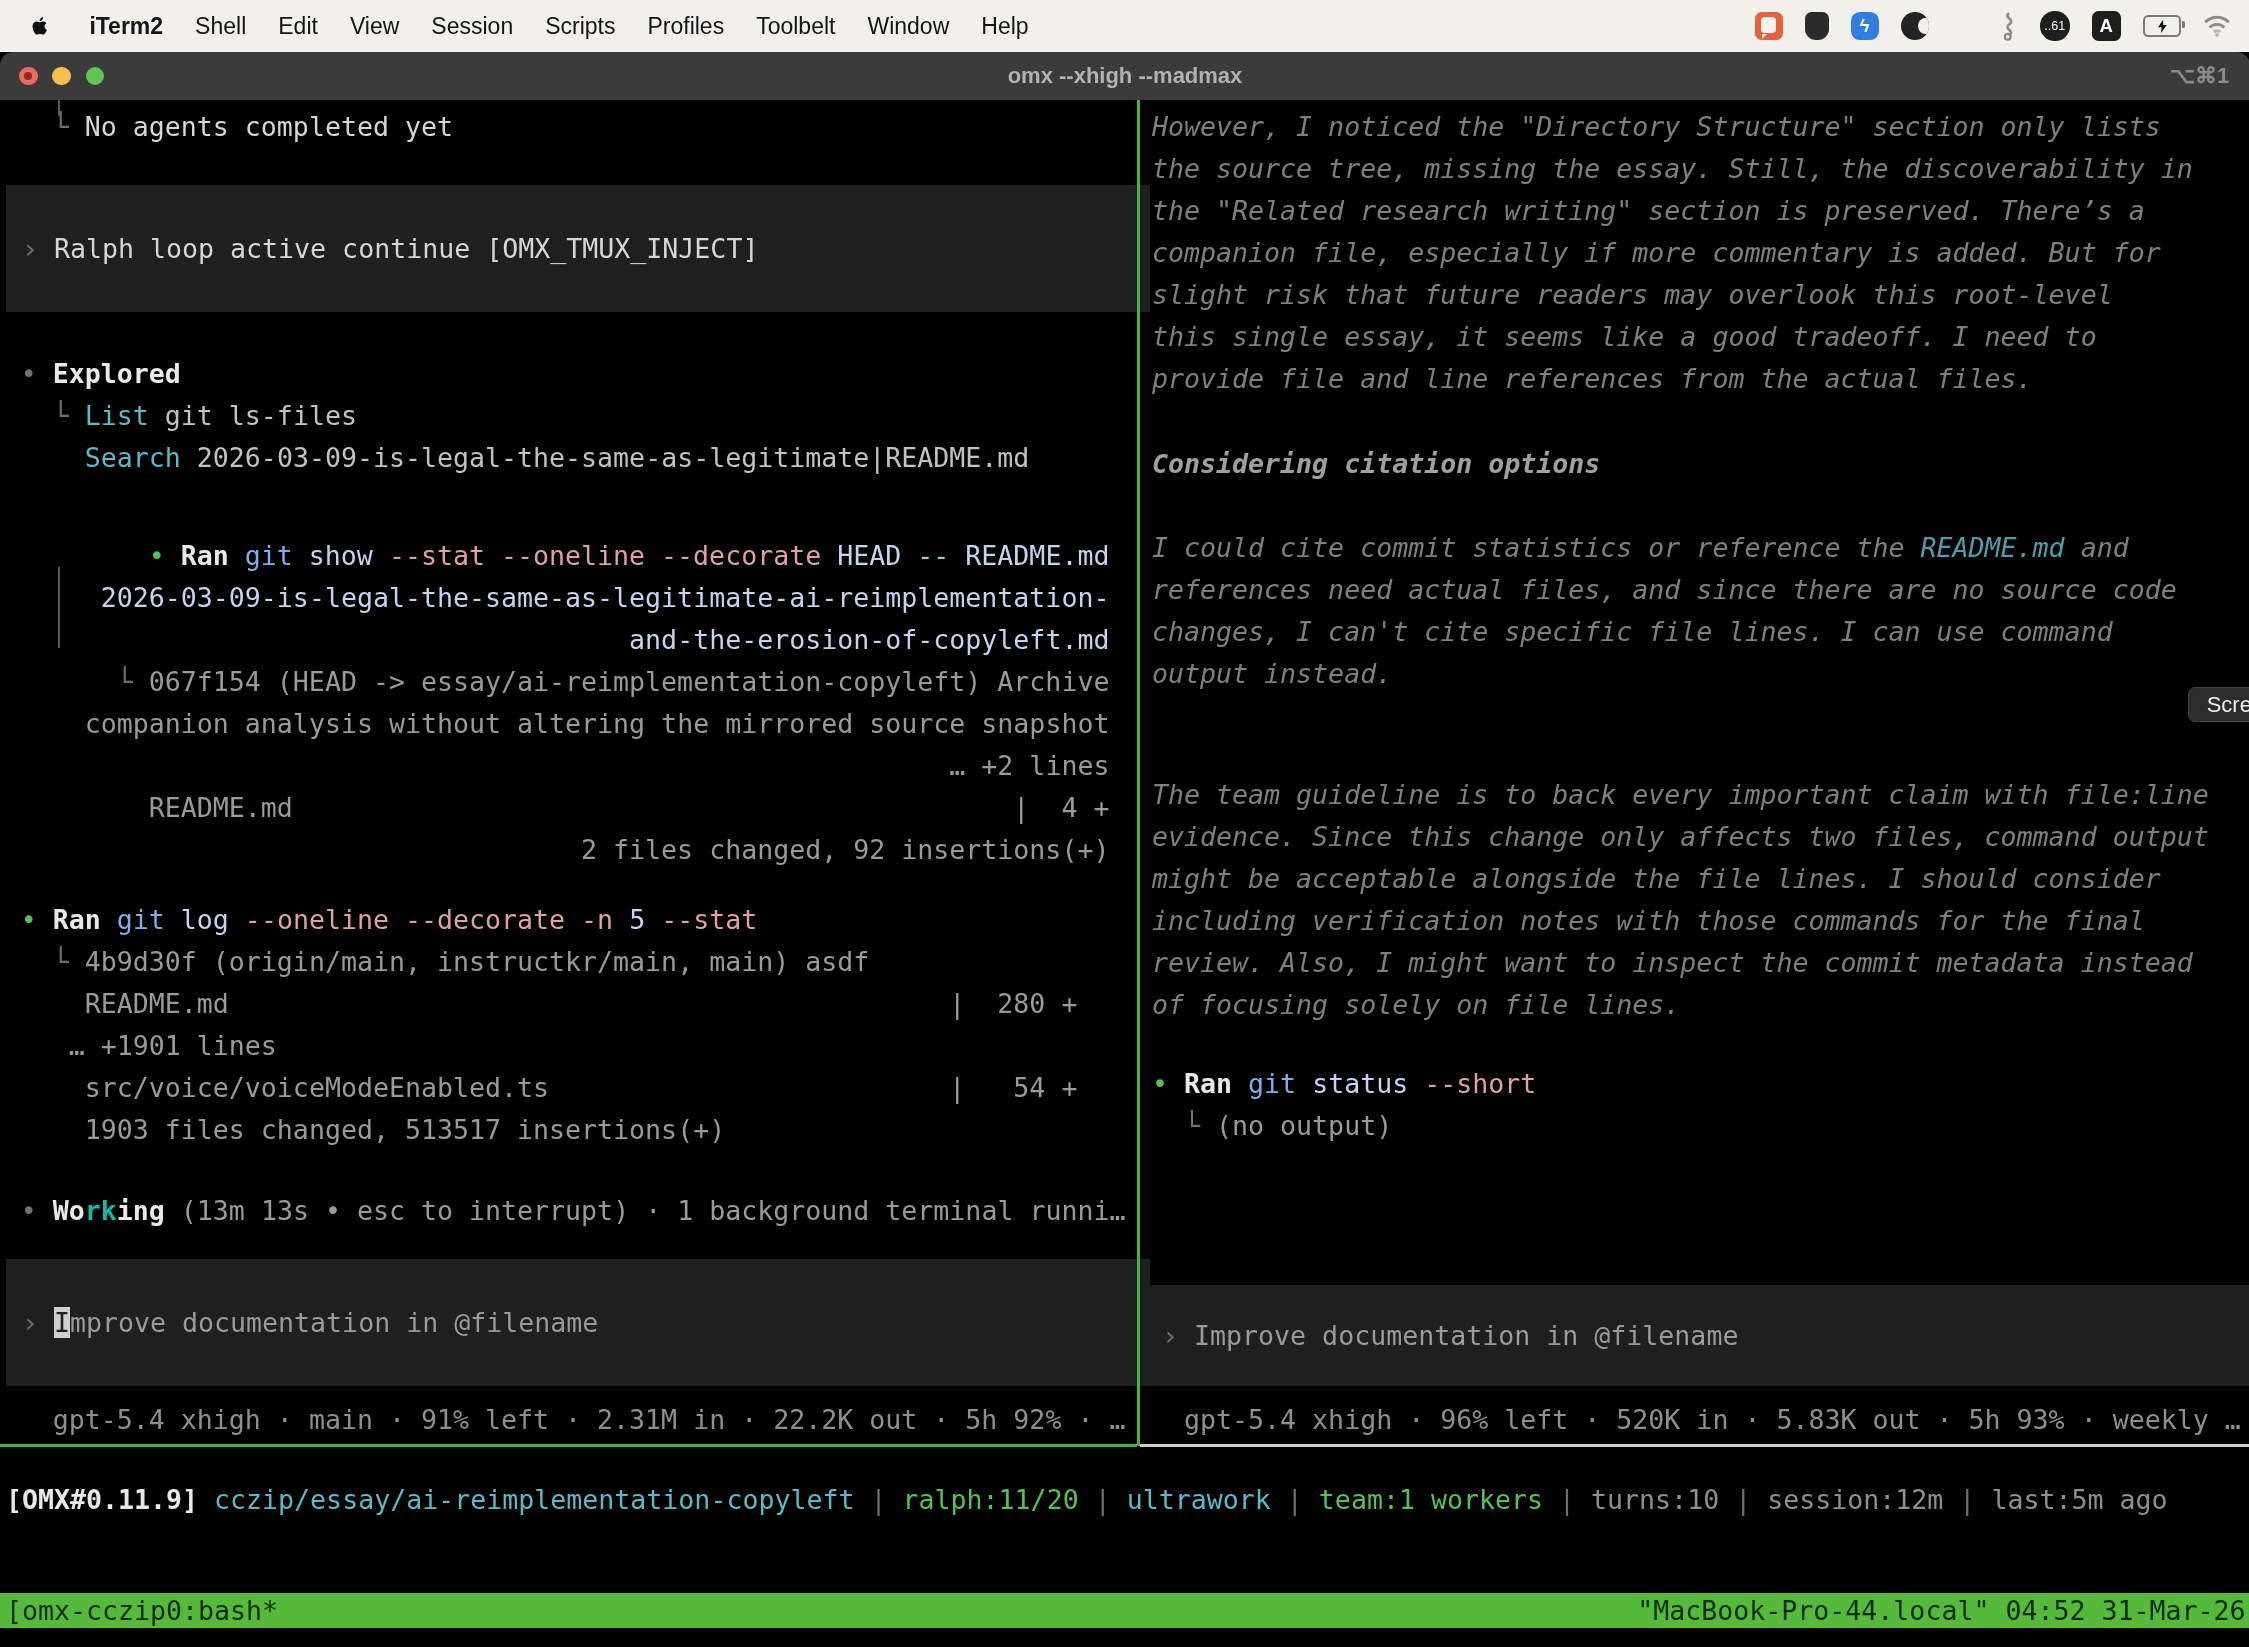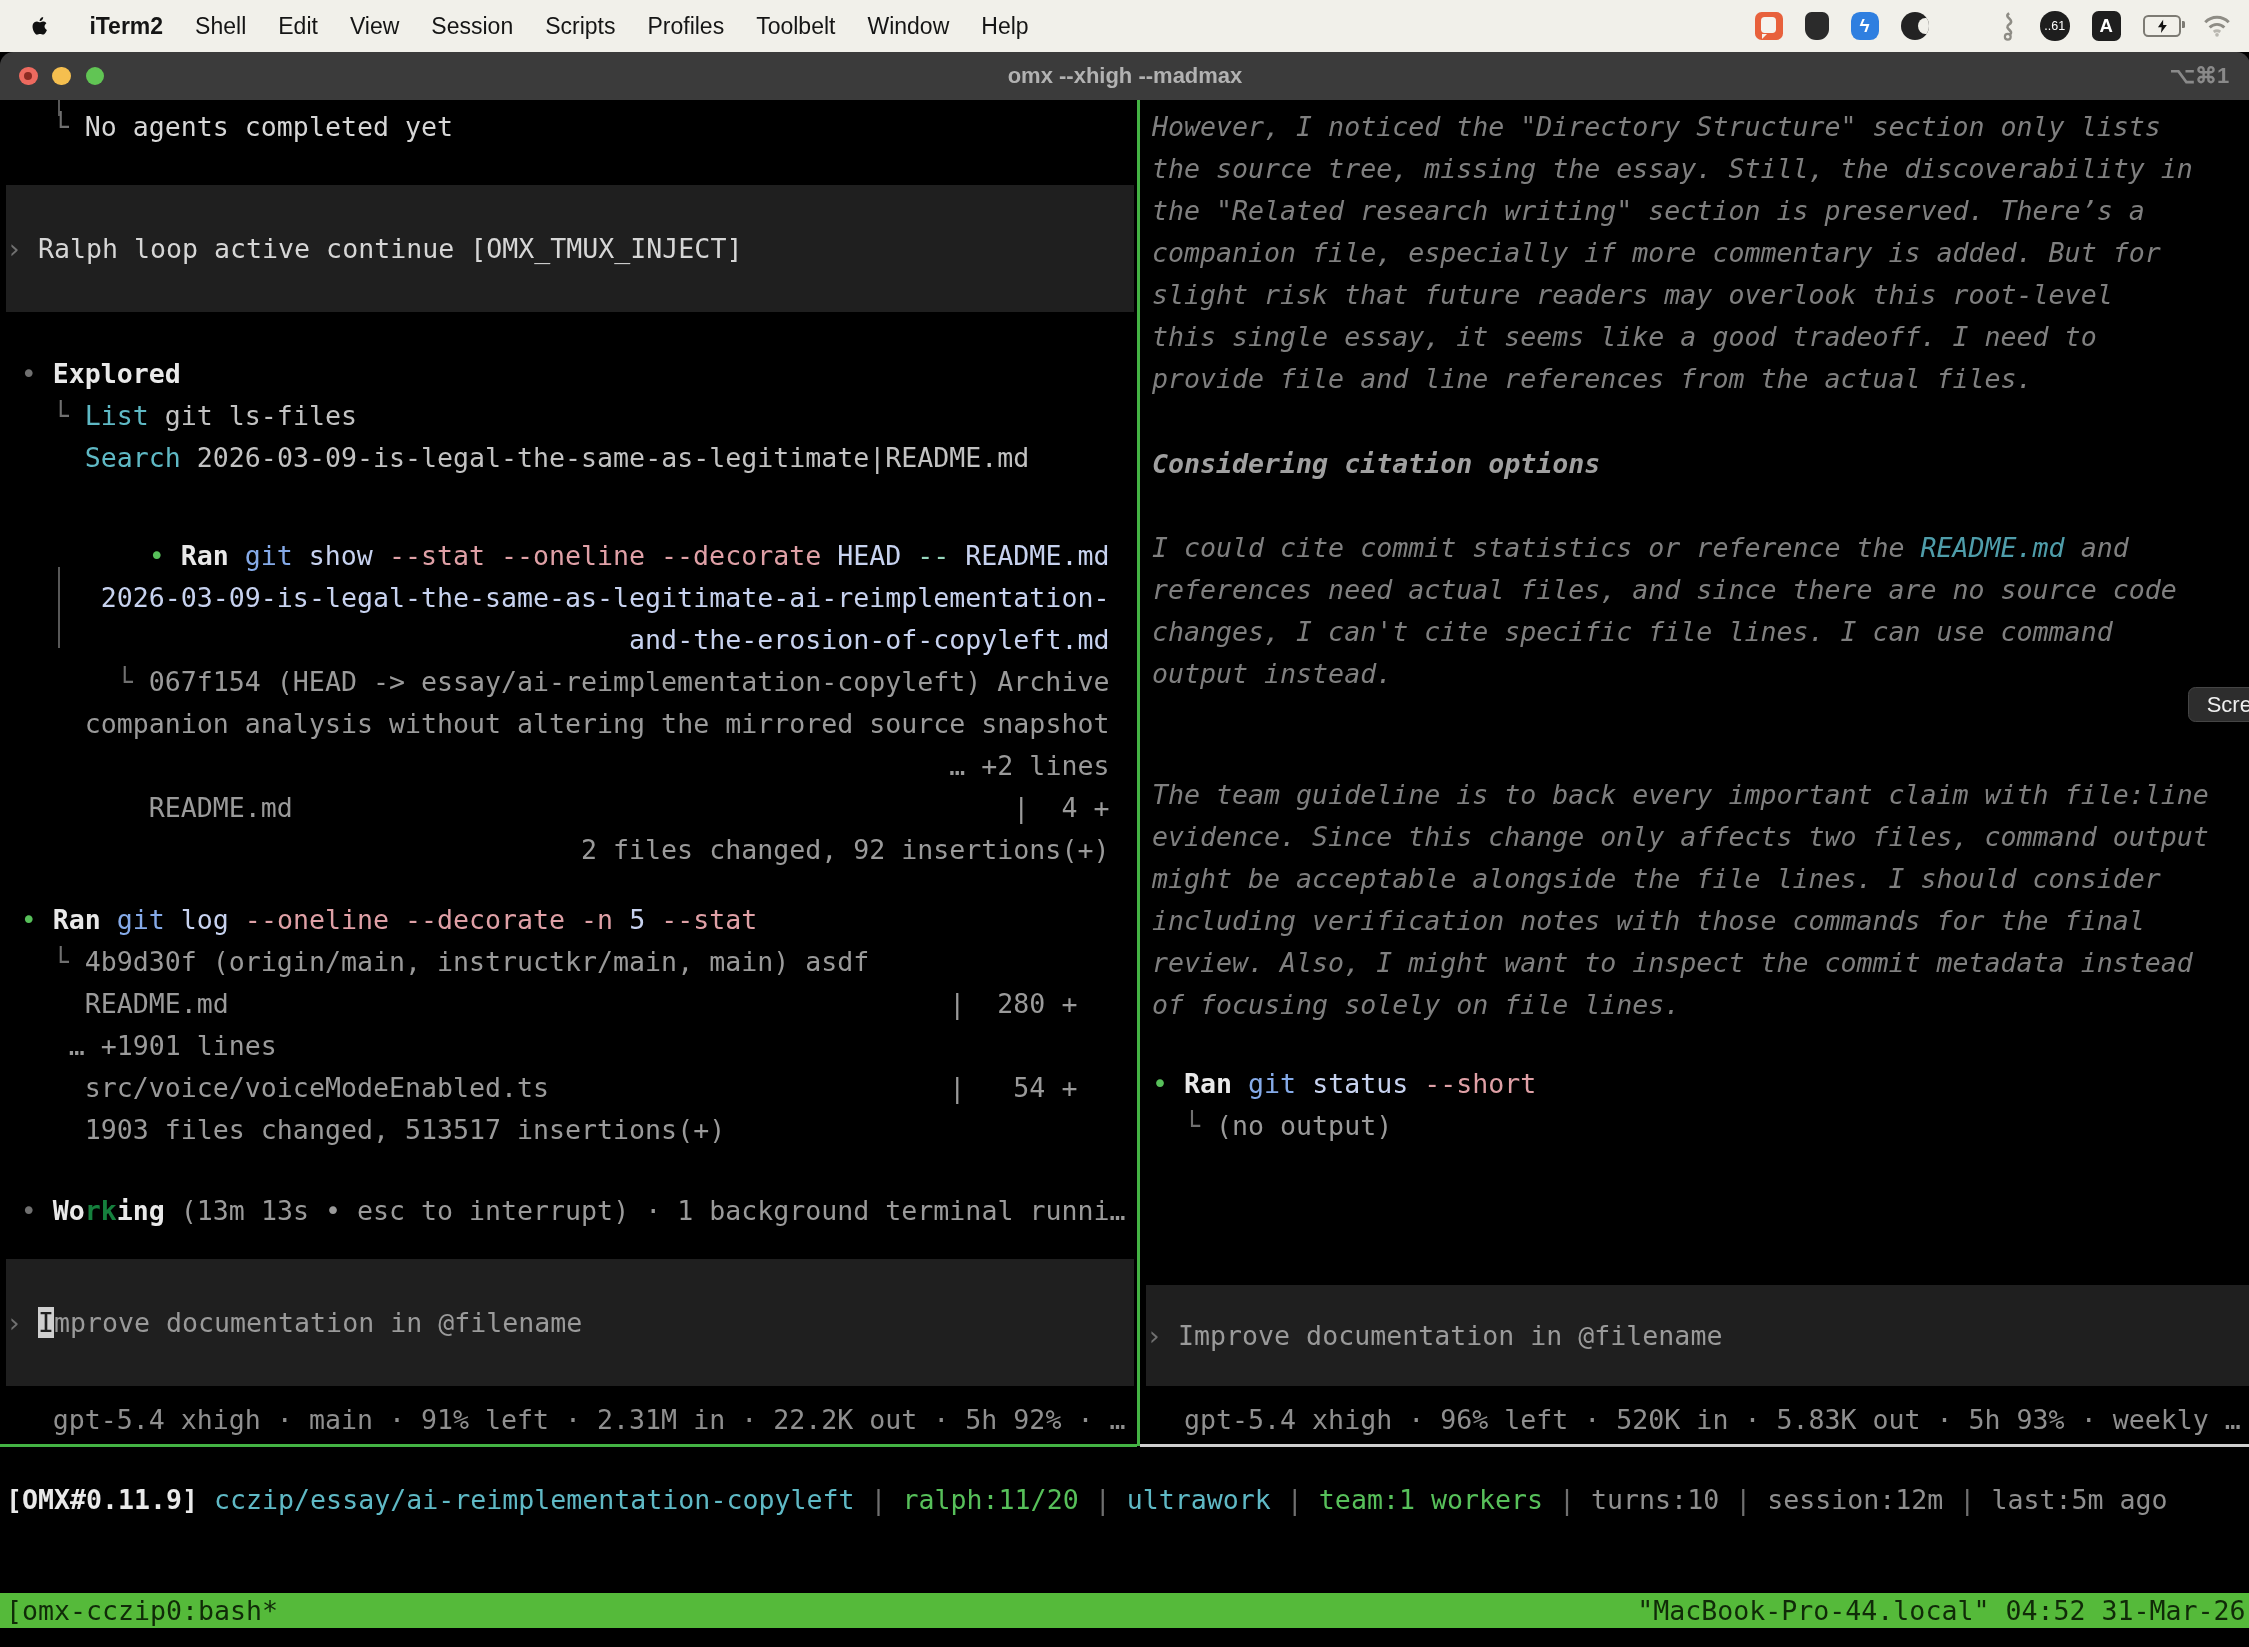--- a/index.html
+++ b/index.html
@@ -34,35 +34,35 @@
   .l-red i{position:absolute;left:5.2px;top:5.2px;width:8px;height:8px;border-radius:50%;background:#8c2b22;}
   .l-yel{background:#f5bf4f;}
   .l-grn{background:#61c554;}
   .wtitle{position:absolute;left:50%;transform:translateX(-50%);color:#b2b2b2;font-weight:700;font-size:22px;}
   .wshort{position:absolute;right:20.7px;color:#8a8a8a;font-weight:700;font-size:22px;}
   
   .term{position:absolute;left:0;top:100px;width:2250px;height:1548px;background:#000;}
   .line{white-space:pre;font-size:26.6px;line-height:42px;height:42px;}
   .blk{position:absolute;}
   .itblock .line{font-style:italic;}
-  .box{position:absolute;background:#1f1f1f;display:flex;align-items:center;padding-left:0;}
+  .box{position:absolute;background:#1f1f1f;display:flex;align-items:center;padding-left:16px;}
   .vln{position:absolute;width:2.2px;background:#585858;}
   
   .c-w{color:#e9e9e9;font-weight:bold;}
   .c-w2{color:#d6d6d6;}
   .c-g{color:#9a9a9a;}
   .c-g2{color:#c2c2c2;}
   .c-gd{color:#707070;}
   .c-cy{color:#5fb9c5;}
   .c-bl{color:#85aae8;}
   .c-lv{color:#c7d2ef;}
   .c-pk{color:#dfa0a6;}
   .c-tl{color:#97d7bd;}
   .c-grn{color:#57c05a;}
-  .c-dim{color:#15803d;font-weight:bold;}
+  .c-dim{color:#14b8a6;font-weight:bold;}
   .c-it{color:#7f7f7f;}
   .c-ith{color:#a0a0a0;font-weight:bold;}
   .c-cyi{color:#4f9daa;}
   .c-cur{background:#cfcfcf;color:#1f1f1f;}
   .c-sg{color:#8f8f8f;}
   .c-pipe{color:#6f6f6f;}
   
   .pane-div{position:absolute;left:1137px;top:100px;width:3px;height:1346px;background:#44b344;}
   .hl-left{position:absolute;left:0;top:1444px;width:1137px;height:3px;background:#44b344;}
   .hl-right{position:absolute;left:1140px;top:1444px;width:1110px;height:3px;background:#cfcfcf;}

